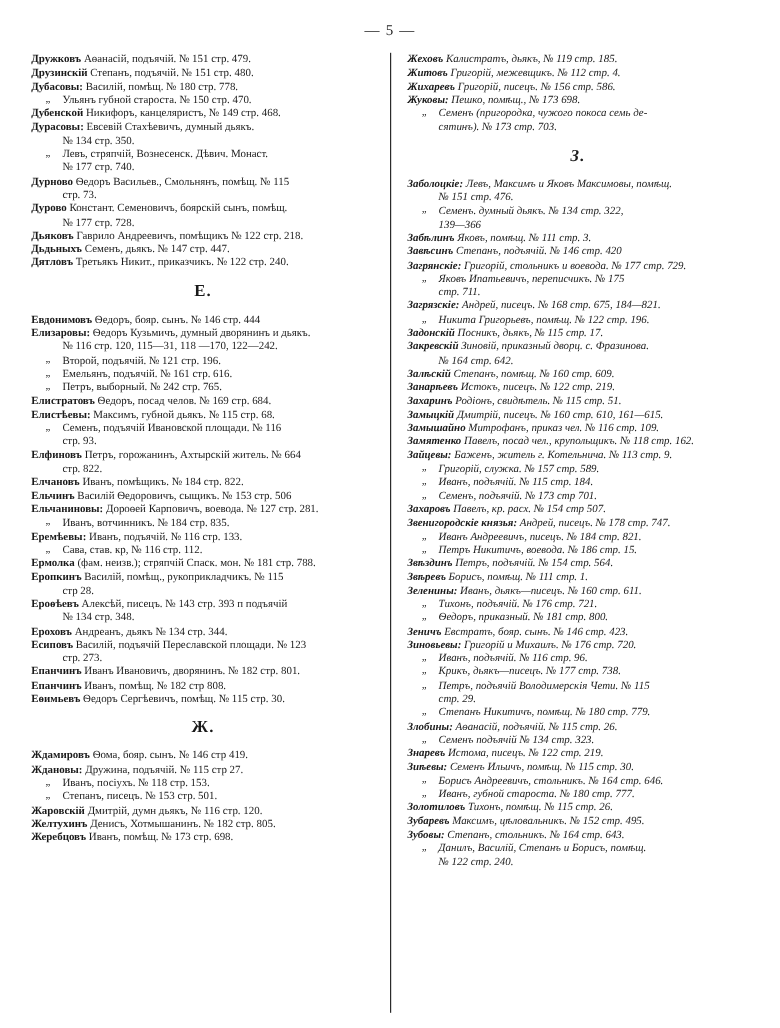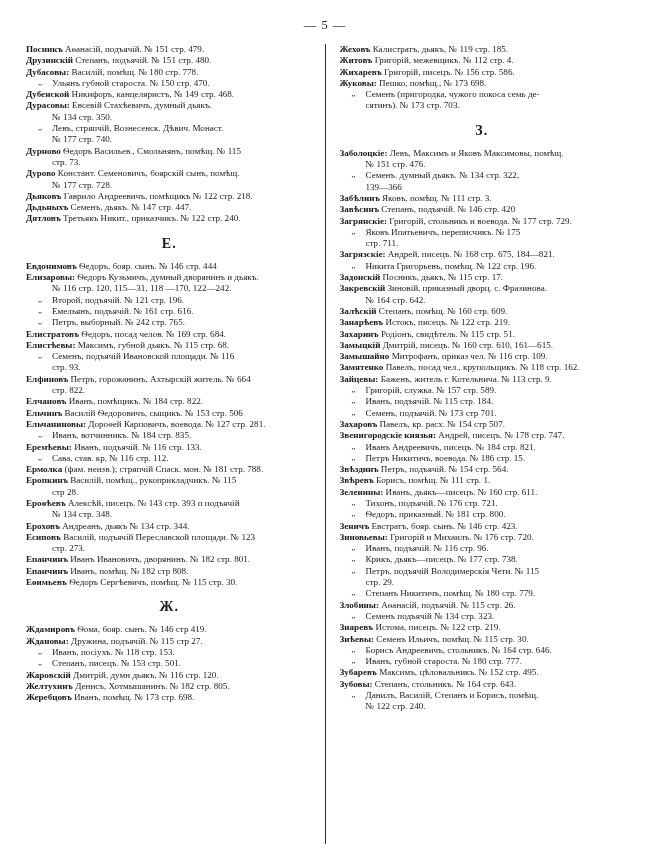--- a/index.html
+++ b/index.html
@@ -33,21 +33,21 @@
     display: flex;
     flex-direction: row;
     align-items: stretch;
     height: 800px;
   }
   .col {
     width: 296px;
     box-sizing: border-box;
   }
   .col-left { padding-right: 8px; }
-  .col-right { padding-left: 10px; }
+  .col-right { padding-left: 10px; font-style: italic; }
   .divider {
     width: 1px;
     background: #2b2b2b;
     margin: 0 4px 0 4px;
     align-self: stretch;
   }
   .entry {
     font-size: 9.1px;
     line-height: 11.3px;
     text-indent: -12px;
@@ -79,21 +79,21 @@
     letter-spacing: 1px;
   }
 </style>
 </head>
 <body>
 
 <div class="page">
   <div class="page-number">— 5 —</div>
   <div class="columns">
     <div class="col col-left" id="col-left">
-        <div class="entry"><span class="hw">Посникъ</span><span> Аѳанасій, подъячій. № 151 стр. 479.</span></div>
+        <div class="entry"><span class="hw">Дружковъ</span><span> Аѳанасій, подъячій. № 151 стр. 479.</span></div>
         <div class="entry"><span class="hw">Друзинскій</span><span> Степанъ, подъячій. № 151 стр. 480.</span></div>
         <div class="entry"><span class="hw">Дубасовы:</span><span> Василій, помѣщ. № 180 стр. 778.</span></div>
         <div class="sub"><span class="dq">„</span><span>Ульянъ губной староста. № 150 стр. 470.</span></div>
         <div class="entry"><span class="hw">Дубенской</span><span> Никифоръ, канцеляристъ, № 149 стр. 468.</span></div>
         <div class="entry"><span class="hw">Дурасовы:</span><span>   Евсевій   Стахѣевичъ,   думный   дьякъ.</span></div>
         <div class="sub">№ 134 стр. 350.</div>
         <div class="sub"><span class="dq">„</span><span>Левъ, стряпчій, Вознесенск. Дѣвич. Монаст.</span></div>
         <div class="sub">№ 177 стр. 740.</div>
         <div class="entry"><span class="hw">Дурново</span><span> Ѳедоръ Васильев., Смольнянъ, помѣщ. № 115</span></div>
         <div class="sub">стр. 73.</div>
@@ -189,19 +189,20 @@
         <div class="sub"><span class="dq">„</span><span>Крикъ, дьякъ—писецъ. № 177 стр. 738.</span></div>
         <div class="sub"><span class="dq">„</span><span>Петръ, подъячій Володимерскія Чети. № 115</span></div>
         <div class="sub">стр. 29.</div>
         <div class="sub"><span class="dq">„</span><span>Степанъ Никитичъ, помѣщ. № 180 стр. 779.</span></div>
         <div class="entry"><span class="hw">Злобины:</span><span> Аѳанасій, подъячій. № 115 стр. 26.</span></div>
         <div class="sub"><span class="dq">„</span><span>Семенъ подъячій № 134 стр. 323.</span></div>
         <div class="entry"><span class="hw">Знаревъ</span><span> Истома, писецъ. № 122 стр. 219.</span></div>
         <div class="entry"><span class="hw">Зиѣевы:</span><span> Семенъ Ильичъ, помѣщ. № 115 стр. 30.</span></div>
         <div class="sub"><span class="dq">„</span><span>Борисъ Андреевичъ, стольникъ. № 164 стр. 646.</span></div>
         <div class="sub"><span class="dq">„</span><span>Иванъ, губной староста. № 180 стр. 777.</span></div>
+        <div class="entry"><span class="hw">Золотиловъ</span><span> Тихонъ, помѣщ. № 115 стр. 26.</span></div>
         <div class="entry"><span class="hw">Зубаревъ</span><span> Максимъ, цѣловальникъ. № 152 стр. 495.</span></div>
         <div class="entry"><span class="hw">Зубовы:</span><span> Степанъ, стольникъ. № 164 стр. 643.</span></div>
         <div class="sub"><span class="dq">„</span><span>Данилъ,  Василій,  Степанъ  и  Борисъ,  помѣщ.</span></div>
         <div class="sub">№ 122 стр. 240.</div>
       </div>
   </div>
 </div>
 
 </body></html>

